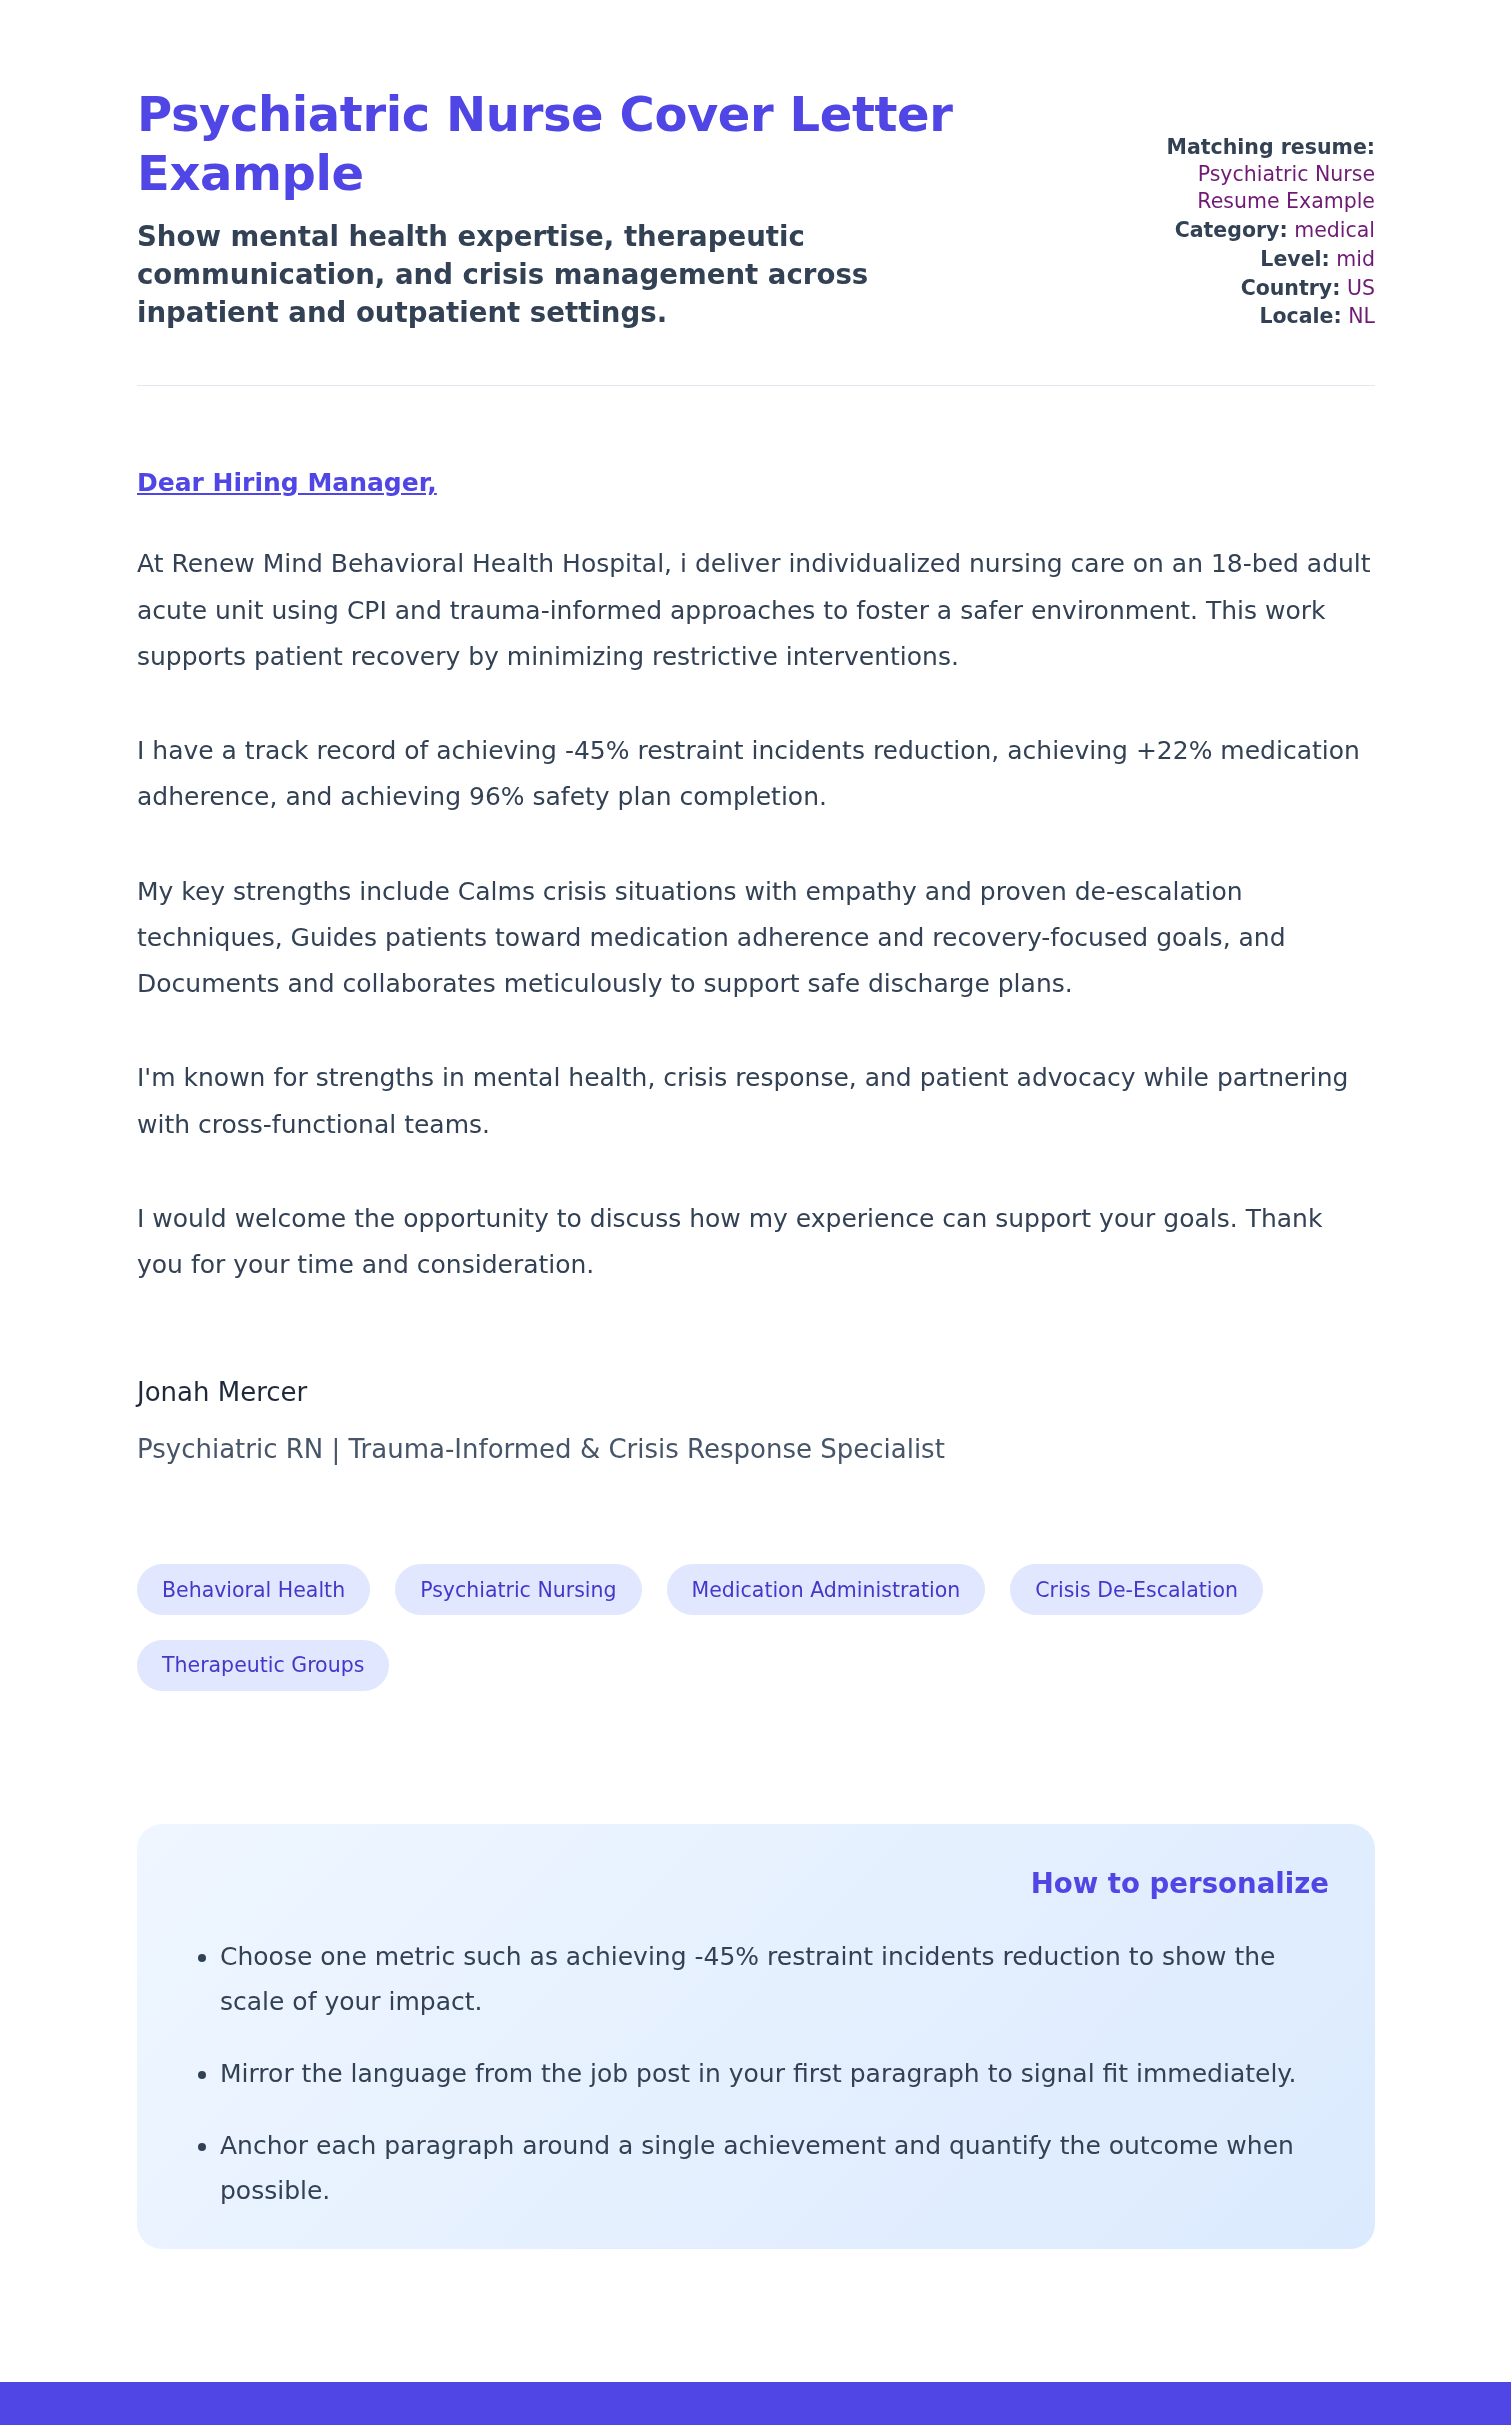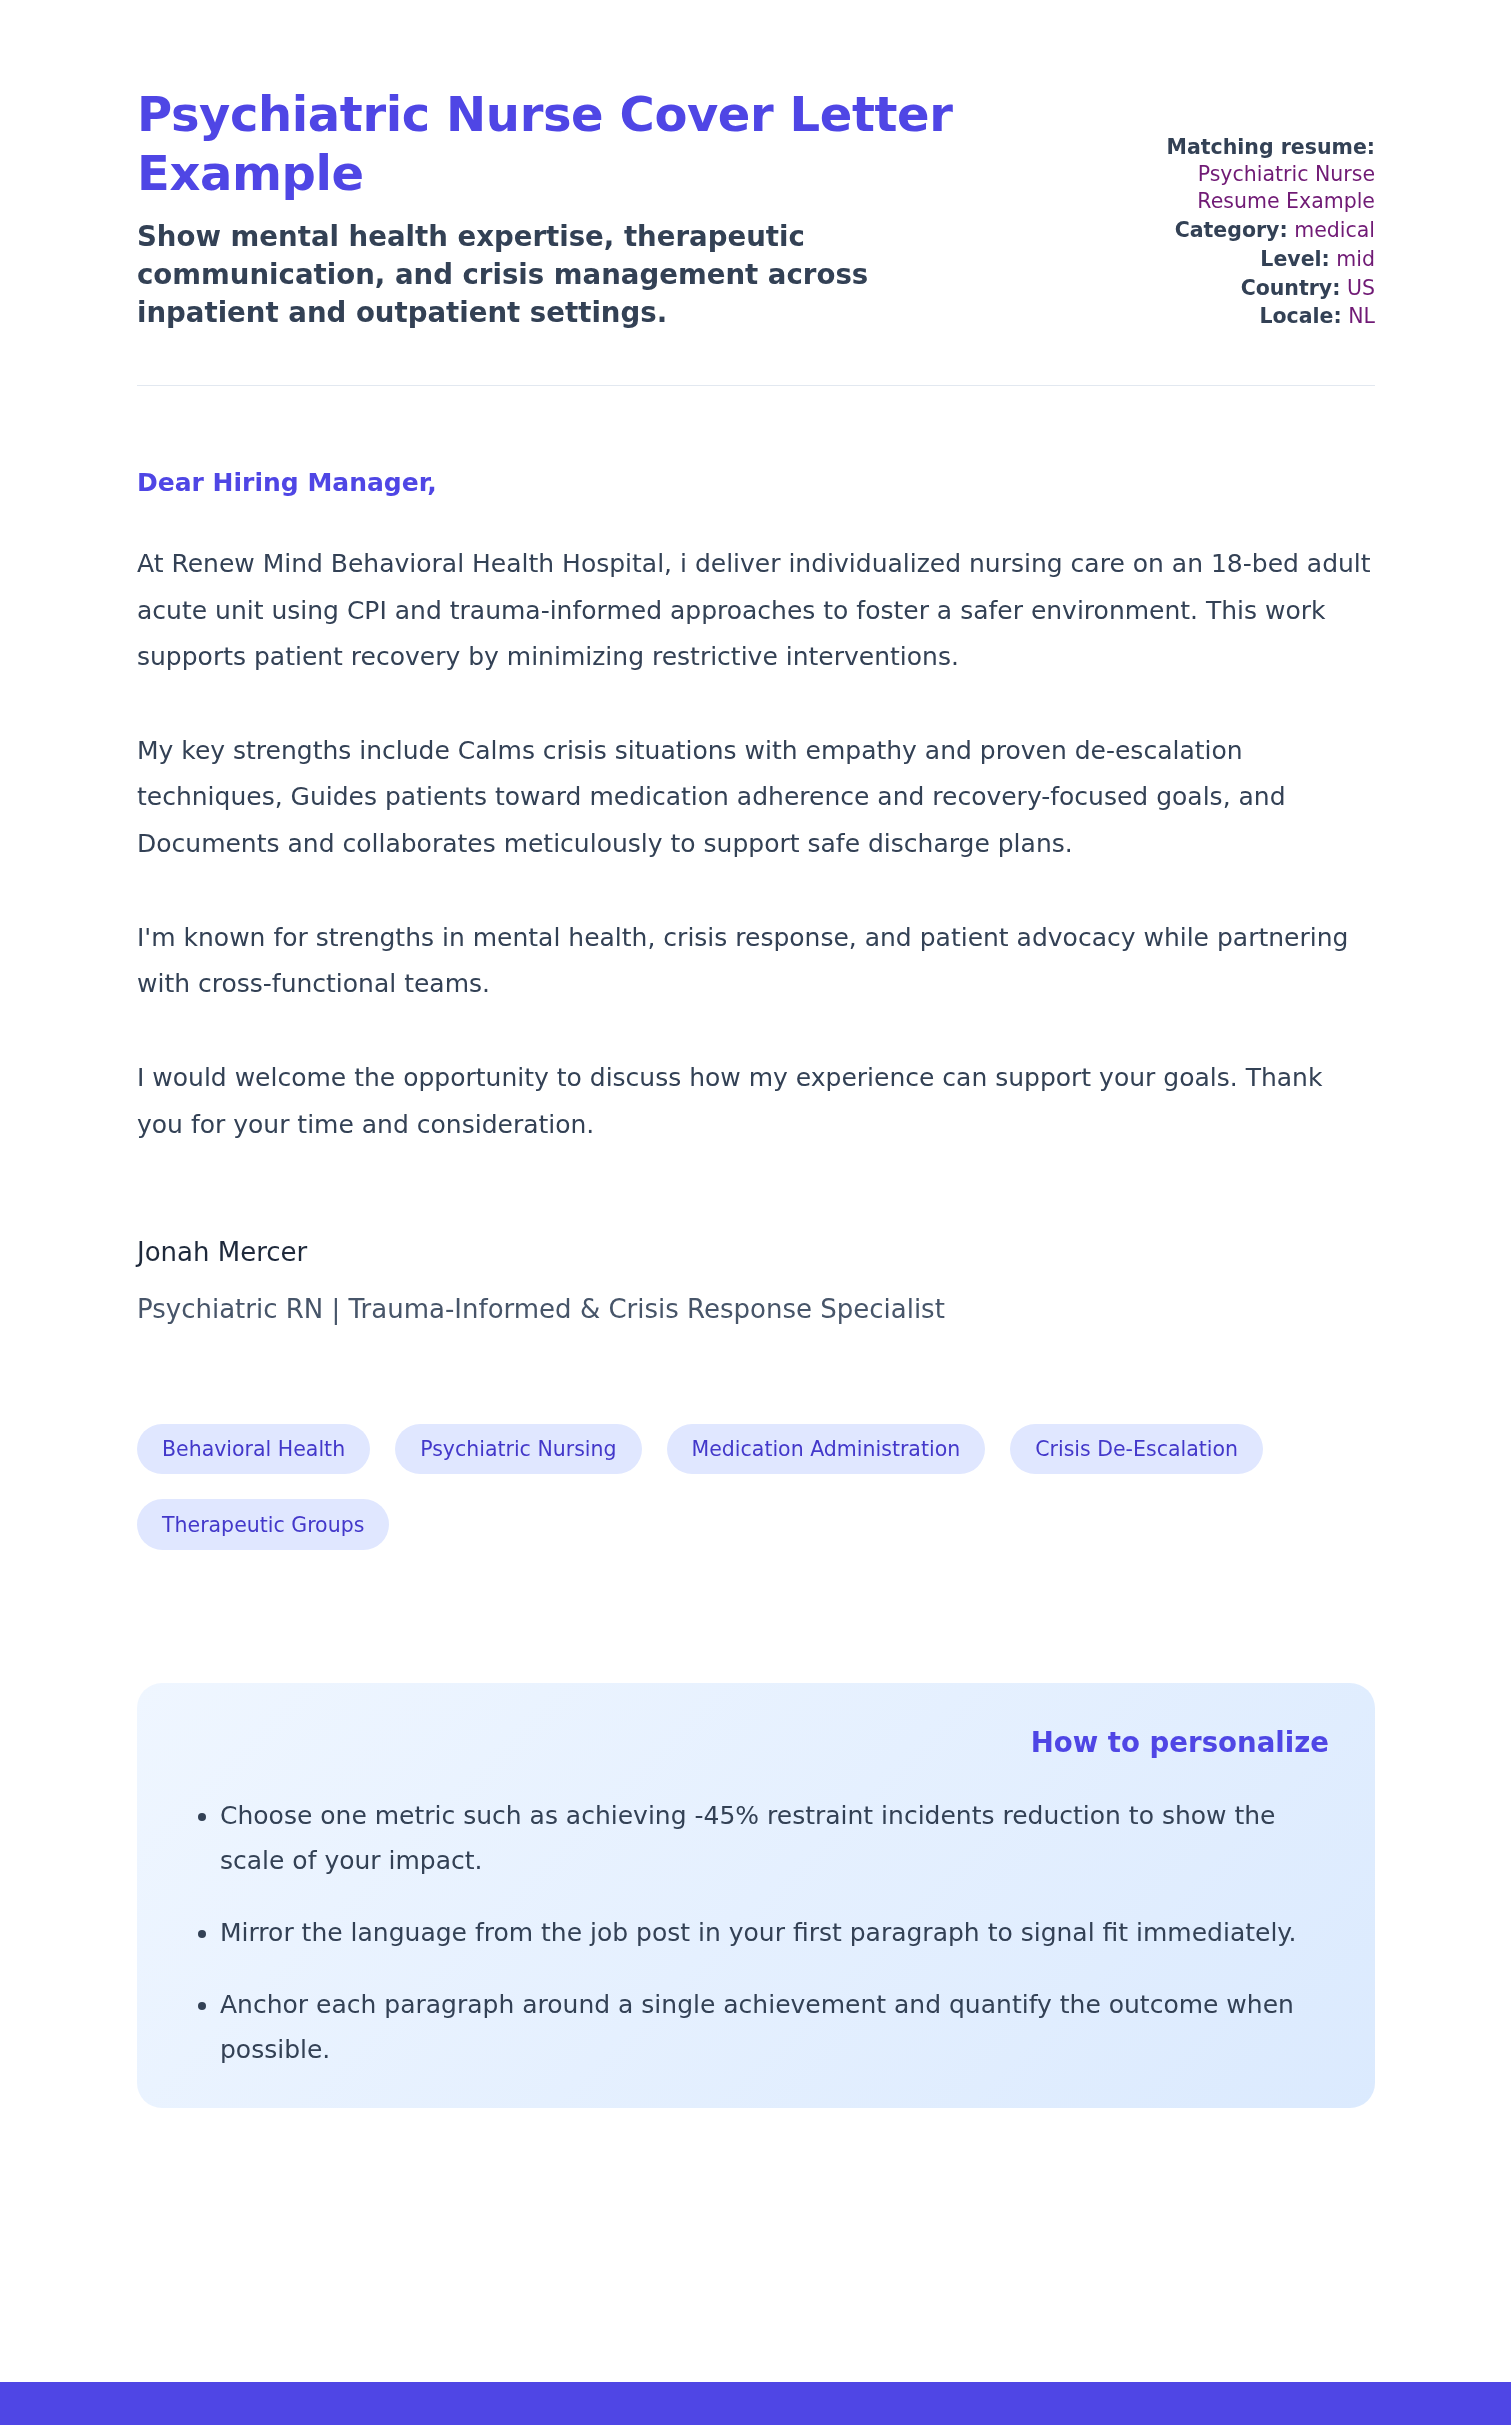--- a/index.html
+++ b/index.html
@@ -25,21 +25,21 @@
   .meta-row { margin-bottom:1.8px; }
   .meta-label { font-weight:bold; color:#334155; }
   .meta-value { color:#701a75; }
   .meta-row.block .meta-label { display:block; }
   .meta-row.block .meta-value { display:block; }
 
   .divider { border:none; border-top:1.8px solid #e2e8f0; margin-top:53px; }
 
   
   .letter { margin-top:82px; }
-  .salutation { color:#4f46e5; font-size:25px; font-weight:bold; margin-bottom:44px; }
+  .salutation { color:#4f46e5; font-size:25px; font-weight:bold; margin-bottom:44px;text-decoration:underline; }
   .letter p.body-par { font-size:25px; line-height:1.85; color:#334155; margin-bottom:48px; }
   .signature-name { margin-top:89px; font-size:26px; font-weight:normal; color:#1e293b; }
   .signature-title { margin-top:27px; font-size:26px; color:#475569; }
 
   
   .tags { margin-top:100px; display:flex; flex-wrap:wrap; gap:25px; max-width:1156px; }
   .tag {
     background:#e0e7ff; color:#4338ca; font-size:20.5px;
     padding:13.3px 25px; border-radius:888px; white-space:nowrap; cursor:pointer;
   }
@@ -91,20 +91,21 @@
         <span class="meta-value">NL</span>
       </div>
     </div>
   </div>
 
   <hr class="divider">
 
   <div class="letter">
     <div class="salutation">Dear Hiring Manager,</div>
     <p class="body-par">At Renew Mind Behavioral Health Hospital, i deliver individualized nursing care on an 18-bed adult acute unit using CPI and trauma-informed approaches to foster a safer environment. This work supports patient recovery by minimizing restrictive interventions.</p>
+    <p class="body-par">I have a track record of achieving -45% restraint incidents reduction, achieving +22% medication adherence, and achieving 96% safety plan completion.</p>
     <p class="body-par">My key strengths include Calms crisis situations with empathy and proven de-escalation techniques, Guides patients toward medication adherence and recovery-focused goals, and Documents and collaborates meticulously to support safe discharge plans.</p>
     <p class="body-par">I'm known for strengths in mental health, crisis response, and patient advocacy while partnering with cross-functional teams.</p>
     <p class="body-par">I would welcome the opportunity to discuss how my experience can support your goals. Thank you for your time and consideration.</p>
 
     <div class="signature-name">Jonah Mercer</div>
     <div class="signature-title">Psychiatric RN | Trauma-Informed &amp; Crisis Response Specialist</div>
   </div>
 
   <div class="tags">
     <span class="tag">Behavioral Health</span>

